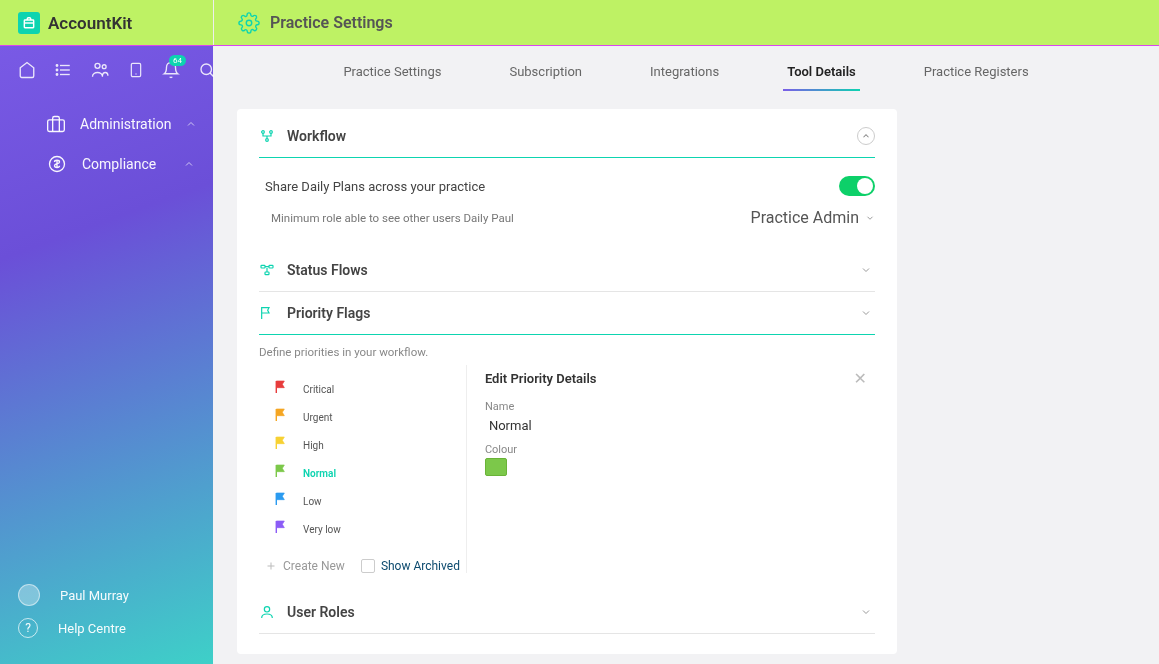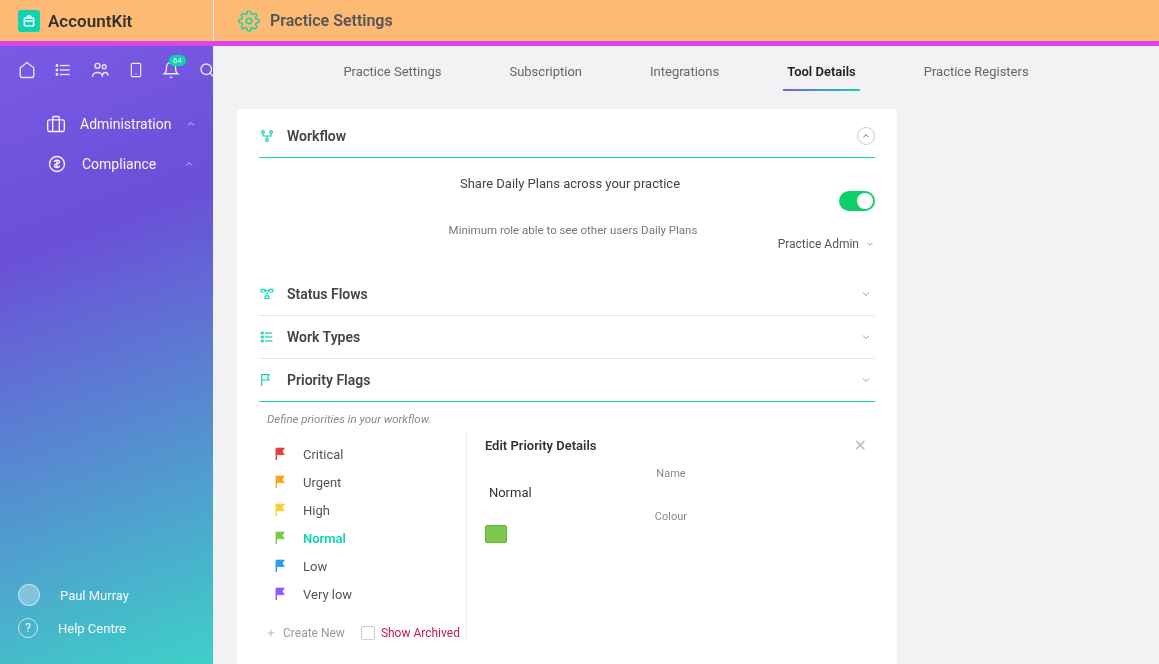--- a/index.html
+++ b/index.html
@@ -1,21 +1,21 @@
 <!DOCTYPE html>
 <html><head>
   <meta charset="utf-8">
   <style>
     * { margin: 0; padding: 0; box-sizing: border-box; font-family: -apple-system, BlinkMacSystemFont, "Segoe UI", Roboto, sans-serif; }
     body { width: 1159px; height: 664px; overflow: hidden; background: #f5f5f5; }
     
     .app { display: flex; height: 100%; }
     
     
-    .header { position: absolute; top: 0; left: 0; right: 0; height: 46px; background: #fdba74; display: flex; align-items: center; border-bottom: 5px solid #d946ef; z-index: 10; }
+    .header { position: absolute; top: 0; left: 0; right: 0; height: 46px; background: #bef264; display: flex; align-items: center; border-bottom: 1px solid #d946ef; z-index: 10; }
     .logo-area { width: 213px; display: flex; align-items: center; padding-left: 18px; gap: 8px; }
     .logo-icon { width: 22px; height: 22px; background: #0dd4b0; border-radius: 3px; display:flex; align-items:center; justify-content:center; }
     .logo-icon svg { width:14px; height:14px; }
     .logo-text { font-size: 17px; font-weight: 600; color: #333; }
     .page-title-area { display: flex; align-items: center; gap: 10px; padding-left: 24px; border-left: 1px solid #eee; height: 100%; }
     .page-title-area .icon { color: #0dd4b0; }
     .page-title { font-size: 16px; font-weight: 600; color: #555; }
     
     
     .sidebar { width: 213px; background: linear-gradient(160deg, #7c5ce8 0%, #6b4fd8 35%, #3ed0c8 100%); color: #fff; padding-top: 46px; display: flex; flex-direction: column; }
@@ -41,44 +41,44 @@
     
     .section { padding: 0 22px; }
     .section-header { display:flex; align-items:center; gap:10px; padding:12px 0; border-bottom:1px solid #0dd4b0; cursor:pointer; }
     .section-header.collapsed { border-bottom-color:#e5e5e5; }
     .section-header .sh-icon { color:#0dd4b0; width:18px; display:flex; }
     .section-header .sh-title { font-weight:600; color:#444; font-size:14px;text-align:center; }
     .section-header .sh-toggle { margin-left:auto; color:#888; width:18px; height:18px; display:flex; align-items:center; justify-content:center; }
     .section-header .sh-toggle.circ { border:1px solid #ccc; border-radius:50%; }
     
     .section-body { padding: 12px 0 16px; }
-    .setting-row { display:flex; align-items:center; padding:6px 0 6px 6px; font-size:13px; color:#444;flex-direction:column; }
+    .setting-row { display:flex; align-items:center; padding:6px 0 6px 6px; font-size:13px; color:#444; }
     .setting-row .sr-right { margin-left:auto; display:flex; align-items:center; gap:6px; }
     .setting-row.sub { font-size:11.5px; color:#777; padding-left:12px; }
     
     .toggle { width:36px; height:20px; background:#0dd069; border-radius:10px; position:relative; cursor:pointer; }
     .toggle::after { content:''; position:absolute; right:2px; top:2px; width:16px; height:16px; background:#fff; border-radius:50%; }
     
-    .dd { font-size:12px; color:#555; cursor:pointer; display:flex; align-items:center; gap:6px; }
-    
-    .priority-desc { font-size:11.5px; font-style:italic; color:#888; padding: 10px 0 6px; margin-left: 8px; }
+    .dd { font-size:16px; color:#555; cursor:pointer; display:flex; align-items:center; gap:6px; }
+    
+    .priority-desc { font-size:11.5px; color:#888; padding: 10px 0 6px; }
     .priority-area { display:flex; gap:0; }
     .priority-list { width:200px; padding:8px 0; }
-    .priority-item { display:flex; align-items:flex-end; gap:14px; padding:6px 14px; font-size:13px; color:#555; cursor:pointer; }
+    .priority-item { display:flex; align-items:flex-end; gap:14px; padding:6px 14px; font-size:10px; color:#555; cursor:pointer; }
     .priority-item.selected { color:#0dd4b0; font-weight:600; }
     .flag { width:16px; height:16px; }
     .priority-actions { display:flex; align-items:center; gap:16px; padding:10px 6px 0; font-size:12px; color:#999;justify-content:flex-end; }
     .pa-create { display:flex; align-items:center; gap:6px; cursor:pointer; }
     .pa-check { display:flex; align-items:center; gap:6px; cursor:pointer; }
     .checkbox { width:14px; height:14px; border:1px solid #ccc; border-radius:2px; }
     
     .edit-panel { flex:1; border-left:1px solid #eee; padding:6px 18px; position:relative; }
     .edit-title { font-weight:600; font-size:13px; color:#333; padding-bottom:14px; }
     .edit-close { position:absolute; right:8px; top:4px; color:#bbb; cursor:pointer; font-size:16px; }
-    .field-label { font-size:11px; color:#888; padding-bottom:2px;text-align:center; }
+    .field-label { font-size:11px; color:#888; padding-bottom:2px; }
     .field-value { font-size:13px; color:#333; padding:3px 4px 10px; }
     .color-swatch { width:22px; height:18px; background:#7cc84a; border:1px solid #6ab338; border-radius:2px; cursor:pointer; }
     
     svg { display:block; }
   </style>
 </head>
 <body>
 
 <div class="header">
   <div class="logo-area">
@@ -221,21 +221,21 @@
             </span>
         </div>
         <div class="section-body">
           <div class="setting-row">
             <span>Share Daily Plans across your practice</span>
             <span class="sr-right">
                 <span class="toggle"></span>
               </span>
           </div>
           <div class="setting-row sub">
-            <span>Minimum role able to see other users Daily Plans</span>
+            <span>Minimum role able to see other users Daily Paul</span>
             <span class="sr-right">
               <span class="dd">
                 <span>Practice Admin</span>
                 <svg width="10" height="10" viewBox="0 0 24 24" fill="none" stroke="#888" stroke-width="2">
                     <polyline points="6 9 12 15 18 9"></polyline>
                   </svg>
               </span>
             </span>
           </div>
         </div>
@@ -253,40 +253,20 @@
             </span>
           <span class="sh-title">Status Flows</span>
           <span class="sh-toggle">
               <svg width="12" height="12" viewBox="0 0 24 24" fill="none" stroke="#999" stroke-width="2">
                 <polyline points="6 9 12 15 18 9"></polyline>
               </svg>
             </span>
         </div>
       </div>
 
-      <div class="section">
-        <div class="section-header collapsed">
-          <span class="sh-icon">
-              <svg width="16" height="16" viewBox="0 0 24 24" fill="none" stroke="currentColor" stroke-width="1.8">
-                <line x1="9" y1="6" x2="20" y2="6"></line>
-                <line x1="9" y1="12" x2="20" y2="12"></line>
-                <line x1="9" y1="18" x2="20" y2="18"></line>
-                <circle cx="5" cy="6" r="1.5"></circle>
-                <circle cx="5" cy="12" r="1.5"></circle>
-                <circle cx="5" cy="18" r="1.5"></circle>
-              </svg>
-            </span>
-          <span class="sh-title">Work Types</span>
-          <span class="sh-toggle">
-              <svg width="12" height="12" viewBox="0 0 24 24" fill="none" stroke="#999" stroke-width="2">
-                <polyline points="6 9 12 15 18 9"></polyline>
-              </svg>
-            </span>
-        </div>
-      </div>
 
       <div class="section">
         <div class="section-header">
           <span class="sh-icon">
               <svg width="16" height="16" viewBox="0 0 24 24" fill="none" stroke="currentColor" stroke-width="1.8">
                 <path d="M4 21V4h11l-2 4 2 4H4"></path>
               </svg>
             </span>
           <span class="sh-title">Priority Flags</span>
           <span class="sh-toggle">
@@ -346,21 +326,21 @@
             <div class="priority-actions">
               <span class="pa-create">
                 <svg width="12" height="12" viewBox="0 0 24 24" fill="none" stroke="#bbb" stroke-width="2">
                     <line x1="12" y1="5" x2="12" y2="19"></line>
                     <line x1="5" y1="12" x2="19" y2="12"></line>
                   </svg>
                 <span>Create New</span>
               </span>
               <span class="pa-check">
                 <span class="checkbox"></span>
-                <span style="color:#be185d">Show Archived</span>
+                <span style="color:#0c4a6e">Show Archived</span>
               </span>
             </div>
           </div>
 
           <div class="edit-panel">
             <span class="edit-close">✕</span>
             <div class="edit-title">Edit Priority Details</div>
             <div class="field-label">Name</div>
             <div class="field-value">Normal</div>
             <div class="field-label">Colour</div>

